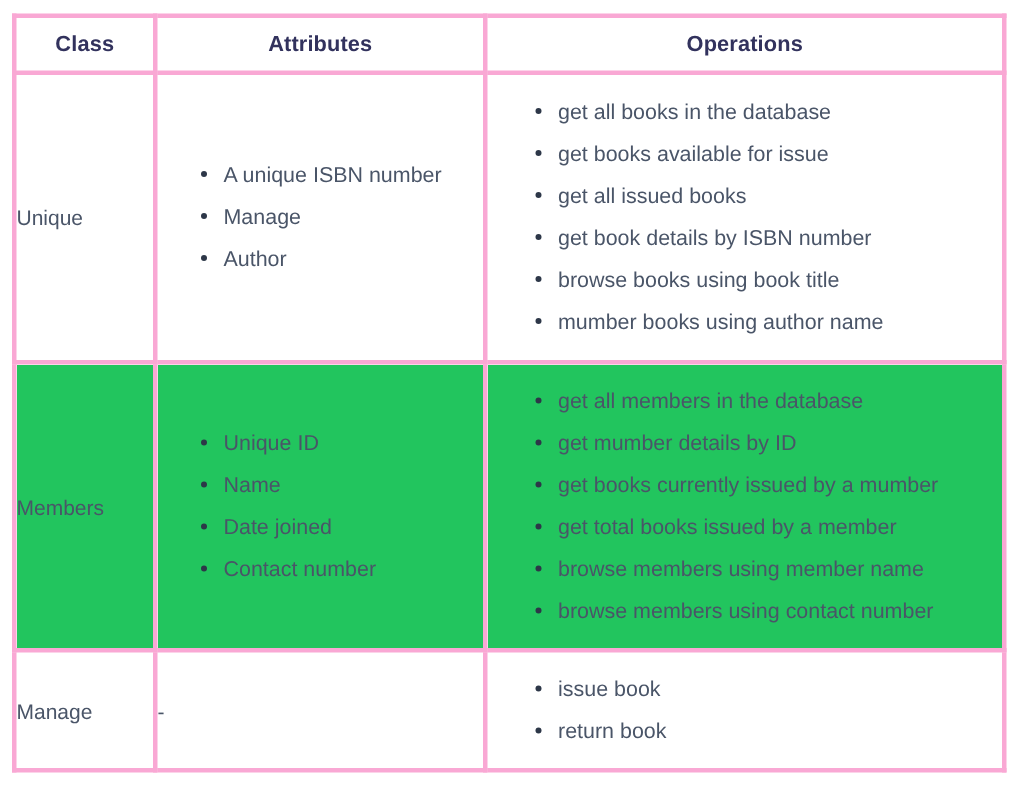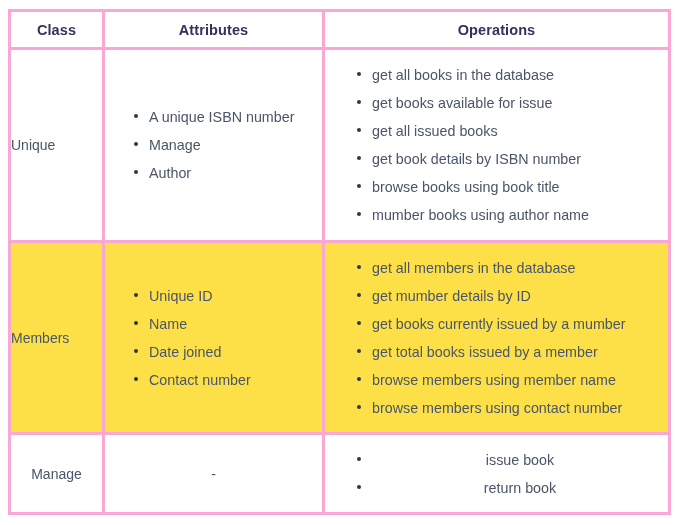--- a/index.html
+++ b/index.html
@@ -48,29 +48,29 @@
   thead th {
     height: 38px;
     text-align: center;
     font-size: 14.5px;
     font-weight: bold;
     color: #32325d;
     letter-spacing: 0.1px;
   }
 
   tbody tr.row-shaded > td {
-    background-color: #fde047;
+    background-color: #22c55e;
   }
   tbody tr.row-plain > td {
     background-color: #ffffff;
   }
 
   tbody tr.row-books > td { height: 193px; }
   tbody tr.row-members > td { height: 192px; }
-  tbody tr.row-manage > td { height: 80px; text-align: center; }
+  tbody tr.row-manage > td { height: 80px; }
 
   .class-cell {
     padding-left: 14px;
     font-size: 14px;
     color: #4a5568;
     text-align: left;
   }
 
   .plain-cell {
     padding-left: 14px;

